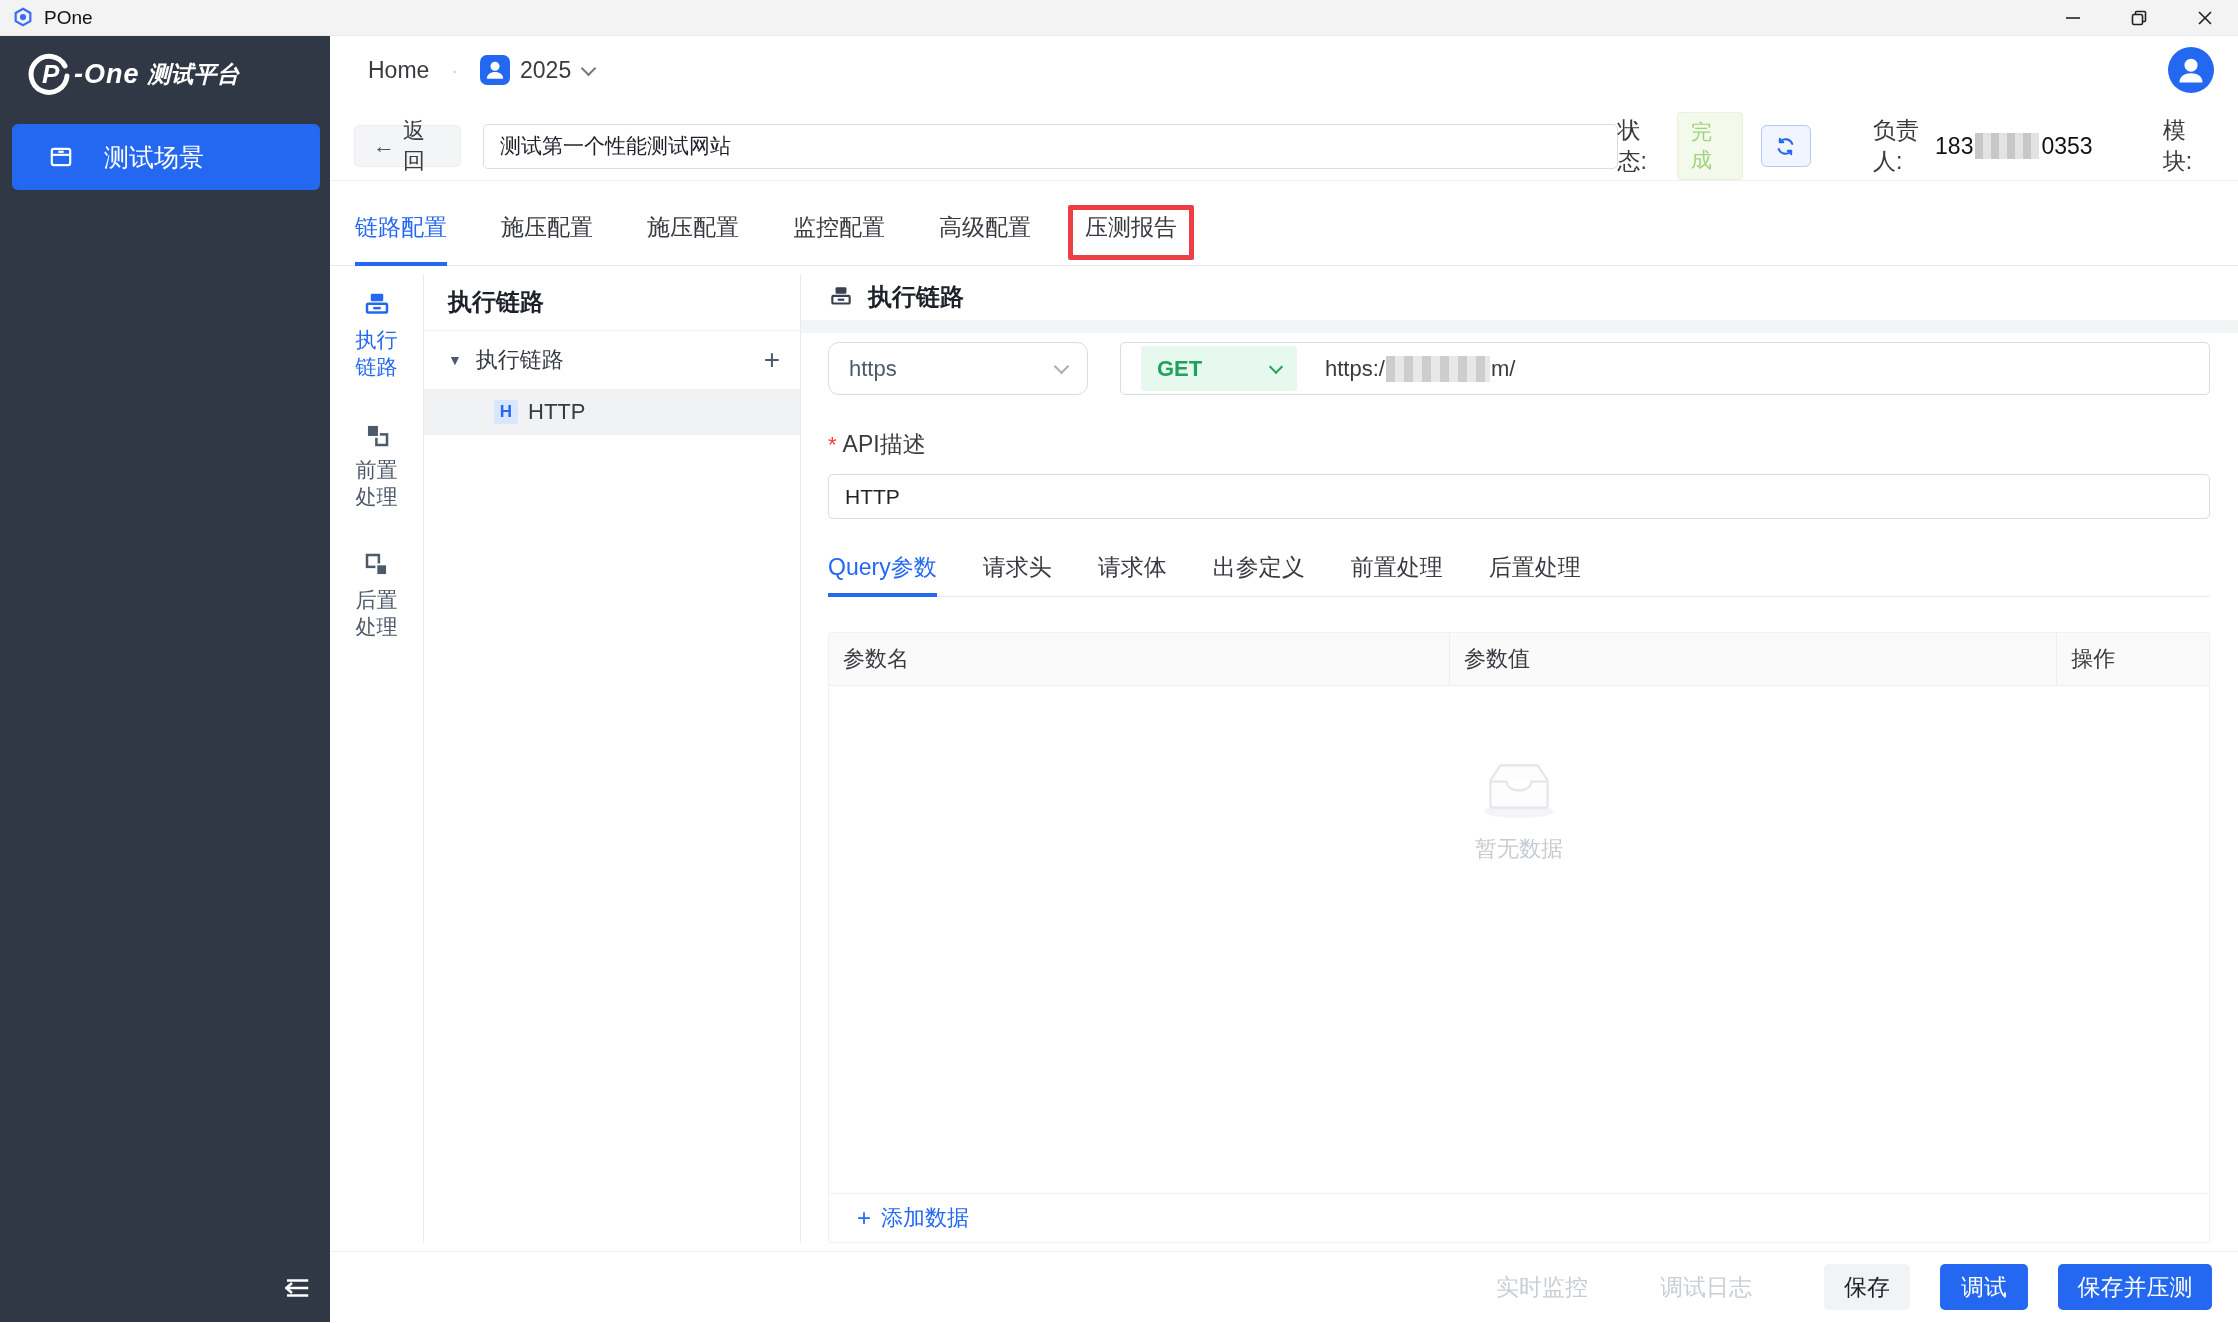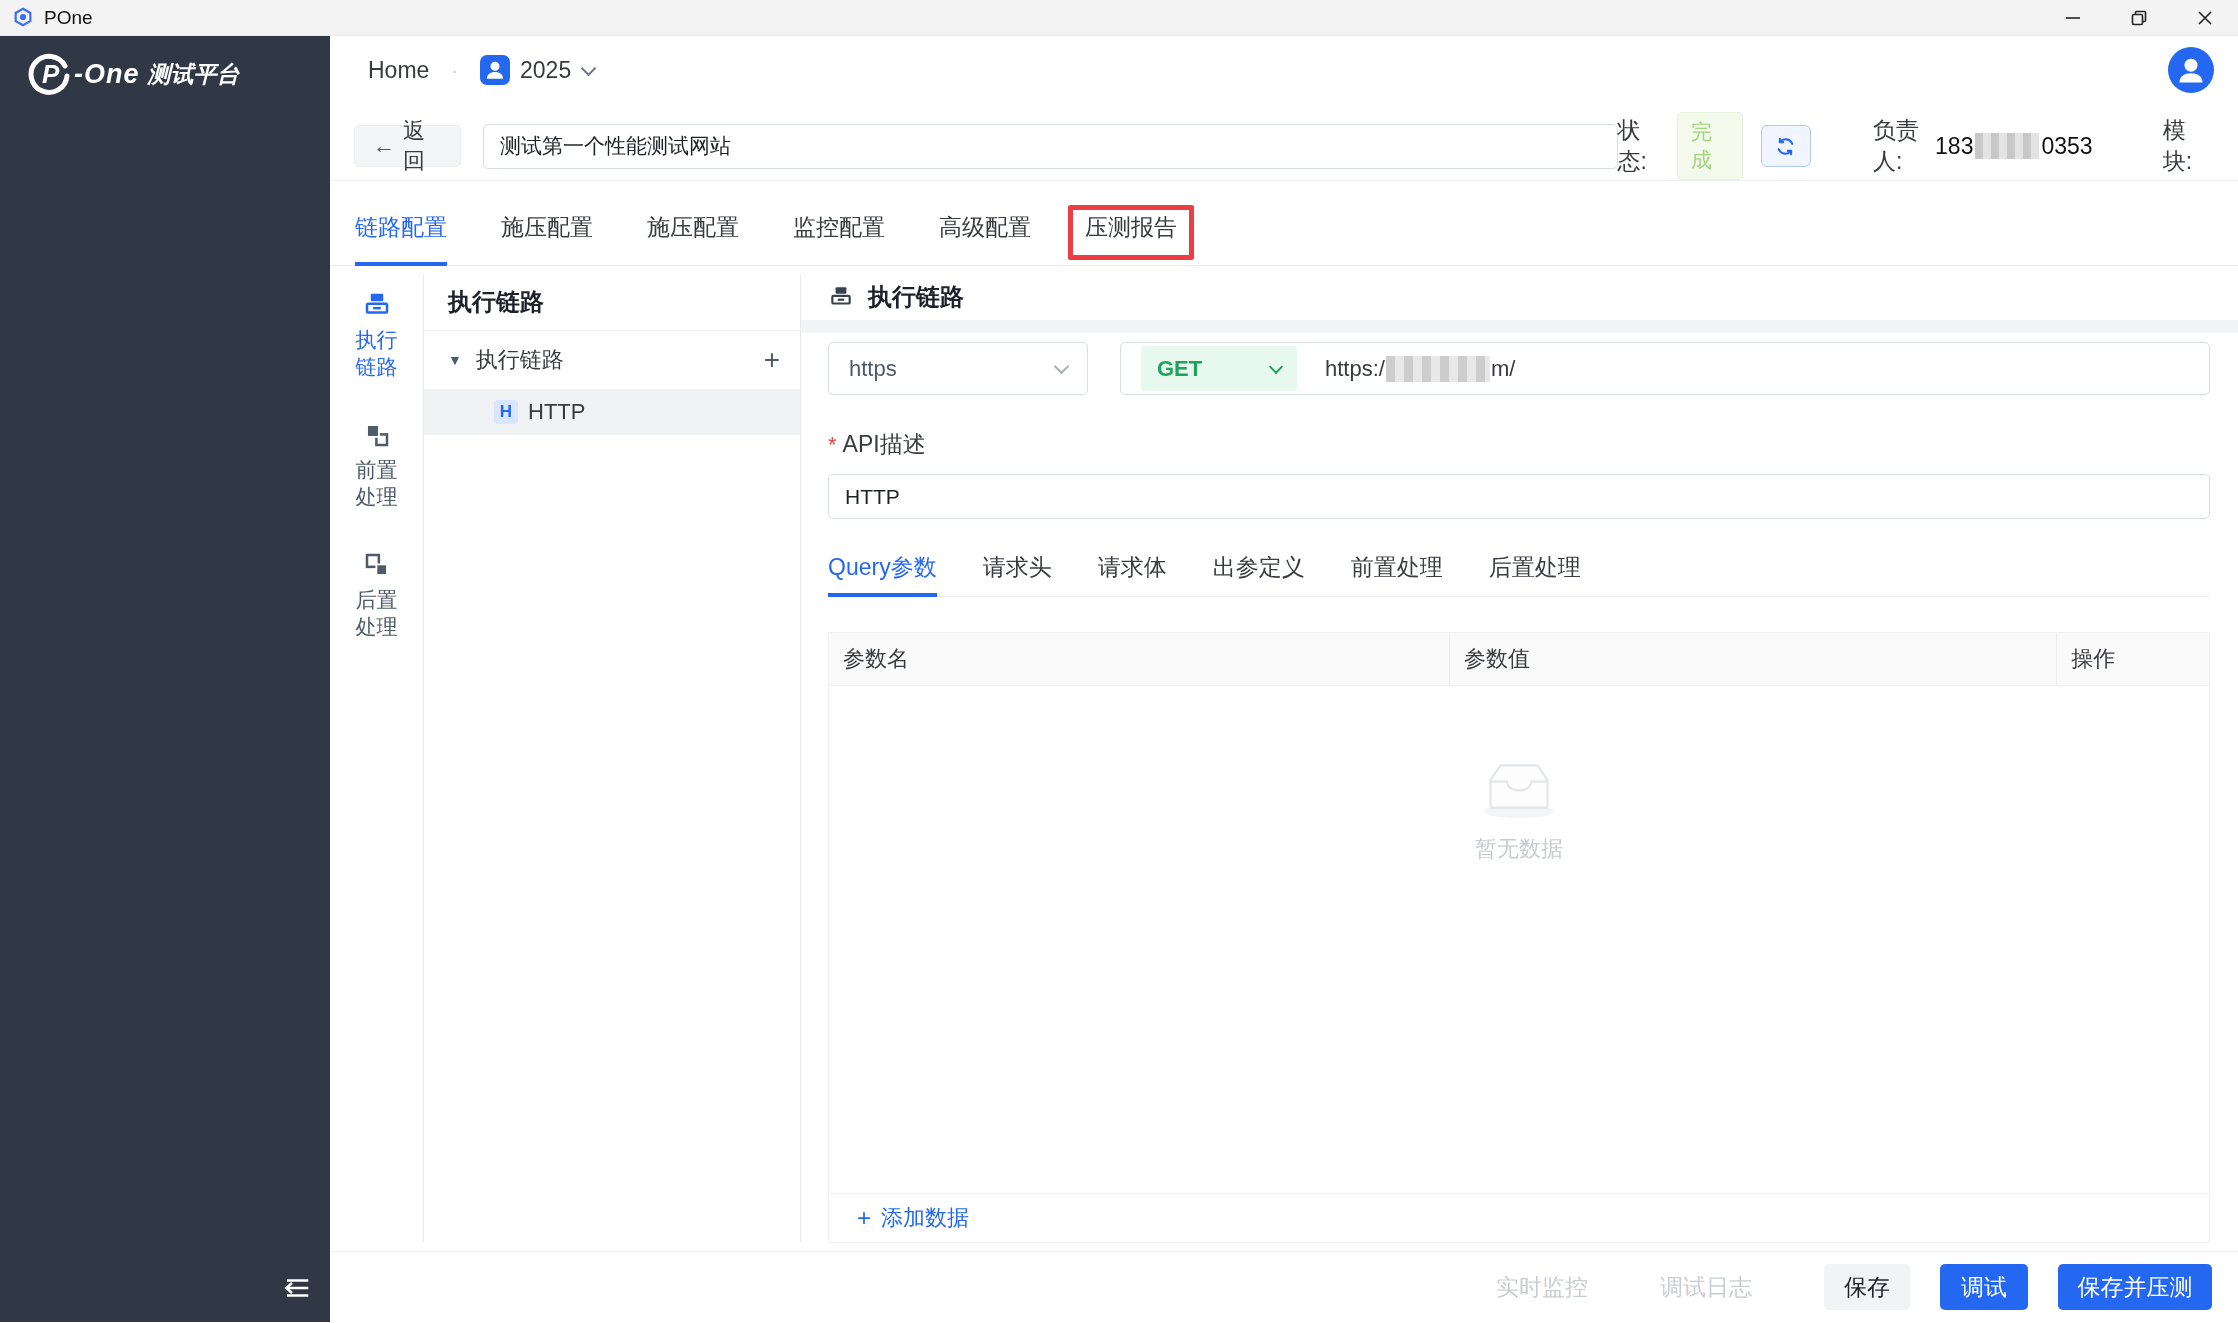--- a/index.html
+++ b/index.html
@@ -78,21 +78,21 @@
   .tree-child .cl { font-size:22px; color:#383b40; }
 
   .main-panel { flex:1; min-width:0; display:flex; flex-direction:column; }
   .mp-header { height:51px; display:flex; align-items:center; padding-left:27px; }
   .mp-header .hic { width:26px; height:26px; margin-right:14px; }
   .mp-header .ht { font-size:24px; font-weight:bold; color:#1d2129; }
   .mp-band { height:15px; background:#f3f4f6; }
   .mp-body { padding:9px 28px 0 27px; }
 
   .req-row { display:flex; }
-  .proto-select { width:260px; height:53px; border:1px solid #d8dce3; border-radius:5px; display:flex; align-items:center; padding:0 20px; cursor:pointer; }
+  .proto-select { width:260px; height:53px; border:1px solid #d8dce3; border-radius:11px; display:flex; align-items:center; padding:0 20px; cursor:pointer; }
   .proto-select .pv { font-size:22px; color:#4e5969; }
   .proto-select .chev { margin-left:auto; border-color:#a9aeb8; }
   .url-field { margin-left:32px; flex:1; height:53px; border:1px solid #d8dce3; border-radius:5px; display:flex; align-items:center; padding:20px; }
   .method-box { width:156px; height:45px; background:#e7f8ee; border-radius:3px; display:flex; align-items:center; padding:0 16px; cursor:pointer; }
   .method-box .mv { font-size:22px; color:#1fa35c; font-weight:bold; }
   .method-box .chev { margin-left:auto; border-color:#1fa35c; width:10px; height:10px; }
   .url-text { margin-left:28px; font-size:22px; color:#383b40; display:flex; align-items:center; }
   .url-pix { display:inline-block; width:104px; height:26px; margin:0 1px; background:
     repeating-linear-gradient(90deg,#cdcdcd 0 9px,#e8e8e8 9px 18px),
     repeating-linear-gradient(0deg,rgba(255,255,255,.4) 0 9px,rgba(140,140,140,.3) 9px 18px); }
@@ -166,20 +166,30 @@
     <div class="logo">
       <span class="logo-p">
         <svg viewBox="0 0 46 46" width="46" height="46">
           <path d="M39 15a18 18 0 1 0 2 10" fill="none" stroke="#fff" stroke-width="5" stroke-linecap="round"></path>
           <text x="16" y="32" font-size="26" font-weight="bold" font-style="italic" fill="#fff" font-family="Liberation Sans,sans-serif">P</text>
         </svg>
       </span>
       <span class="logo-text">-One</span>
       <span class="logo-suffix">测试平台</span>
     </div>
+    <div class="side-item">
+      <span class="bx">
+        <svg viewBox="0 0 24 24" width="26" height="26">
+            <rect x="3.5" y="4.5" width="17" height="15" rx="2" fill="none" stroke="#fff" stroke-width="2"></rect>
+            <line x1="3.5" y1="10" x2="20.5" y2="10" stroke="#fff" stroke-width="2"></line>
+            <line x1="9.5" y1="7.2" x2="14.5" y2="7.2" stroke="#fff" stroke-width="2"></line>
+          </svg>
+      </span>
+      <span class="lbl">测试场景</span>
+    </div>
     <div class="collapse">
       <svg viewBox="0 0 24 24" width="30" height="30">
           <line x1="4" y1="6" x2="21" y2="6" stroke="#fff" stroke-width="2"></line>
           <line x1="3" y1="12" x2="21" y2="12" stroke="#fff" stroke-width="2"></line>
           <path d="M8 8l-4.5 4L8 16" fill="none" stroke="#fff" stroke-width="2"></path>
           <line x1="4" y1="18" x2="21" y2="18" stroke="#fff" stroke-width="2"></line>
         </svg>
     </div>
   </aside>
 

